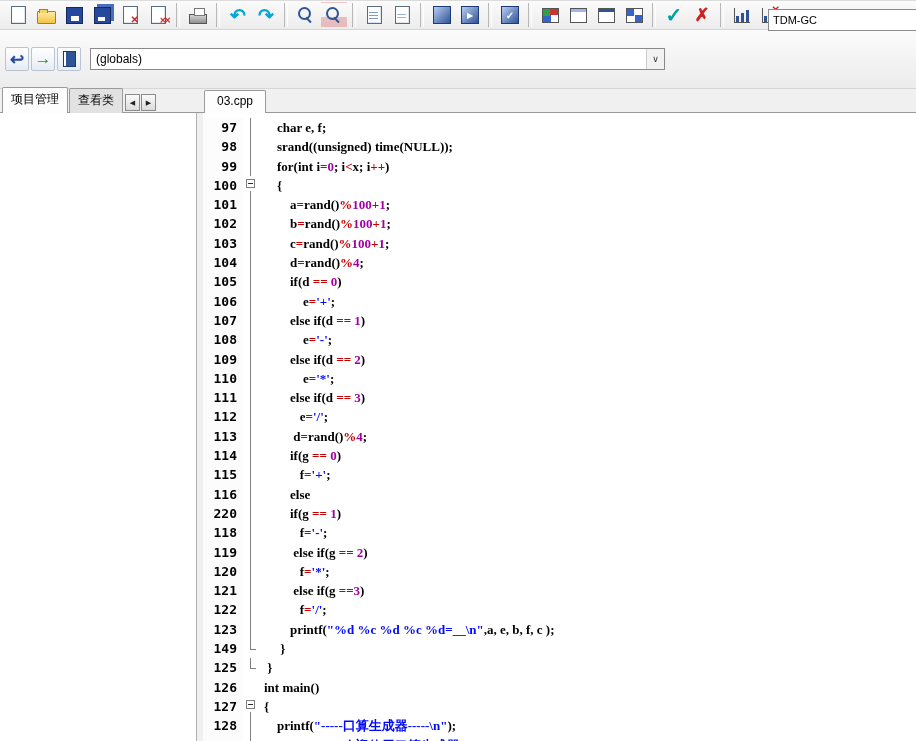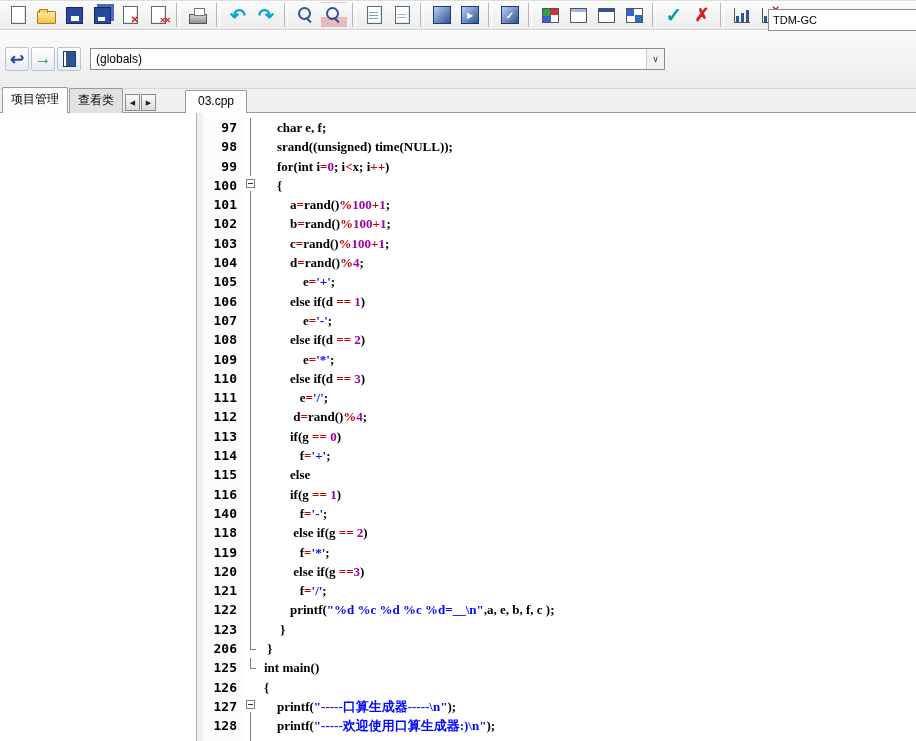--- a/index.html
+++ b/index.html
@@ -61,21 +61,21 @@
 
   
   .toolbar2{height:30px;background:linear-gradient(#fbfbfb,#ececec);border-bottom:1px solid #d6d6d6;display:flex;align-items:center;padding:16px 4px;}
   .toolbar2 .tbicon{width:24px;height:24px;border:1px solid #b9c4d2;background:linear-gradient(#ffffff,#e7ecf3);border-radius:2px;}
   .globals-combo{margin-left:8px;width:573px;height:20px;background:#fff;border:1px solid #8a8a8a;display:flex;align-items:center;font-size:12px;}
   .globals-combo .txt{padding-left:5px;color:#000;}
   .globals-combo .gc-btn{margin-left:auto;width:17px;height:100%;display:flex;align-items:center;justify-content:center;font-size:9px;color:#333;background:#f2f2f2;border-left:1px solid #ccc;}
 
   
   .tabrow{height:23px;display:flex;align-items:flex-end;border-bottom:1px solid #9a9a9a;background:#f0f0f0;}
-  .left-zone{width:184px;display:flex;align-items:flex-end;padding-left:2px;box-sizing:border-box;}
+  .left-zone{width:203px;display:flex;align-items:flex-end;padding-left:2px;box-sizing:border-box;}
   .ltab{font-size:12px;padding:3px 8px 4px;border:1px solid #9a9a9a;border-bottom:none;border-radius:2px 2px 0 0;background:#e2e2e2;margin-right:1px;margin-bottom:-1px;color:#000;}
   .ltab.active{background:#fdfdfd;position:relative;z-index:2;padding-bottom:5px;}
   .tab-scroll{width:15px;height:17px;margin:0 0 1px 1px;padding:0;border:1px solid #8a8a8a;background:linear-gradient(#fafafa,#dcdcdc);font-size:7px;line-height:14px;color:#222;}
   .editor-tabs{flex:1;display:flex;align-items:flex-end;padding-left:1px;}
   .etab{font-size:12px;padding:3px 12px 5px;border:1px solid #9a9a9a;border-bottom:none;border-radius:2px 2px 0 0;background:#fdfdfd;margin-bottom:-1px;position:relative;z-index:2;color:#000;}
 
   
   .main{height:713px;display:flex;background:#f0f0f0;}
   .project-panel{width:197px;background:#fff;border-right:1px solid #b0b0b0;box-sizing:border-box;}
   .splitter{width:6px;background:#f0f0f0;}
@@ -196,28 +196,28 @@
           <div class="ln">107</div>
           <div class="ln">108</div>
           <div class="ln">109</div>
           <div class="ln">110</div>
           <div class="ln">111</div>
           <div class="ln">112</div>
           <div class="ln">113</div>
           <div class="ln">114</div>
           <div class="ln">115</div>
           <div class="ln">116</div>
-          <div class="ln">140</div>
+          <div class="ln">220</div>
           <div class="ln">118</div>
           <div class="ln">119</div>
           <div class="ln">120</div>
           <div class="ln">121</div>
           <div class="ln">122</div>
           <div class="ln">123</div>
-          <div class="ln">206</div>
+          <div class="ln">149</div>
           <div class="ln">125</div>
           <div class="ln">126</div>
           <div class="ln">127</div>
           <div class="ln">128</div>
           <div class="ln">129</div>
         </div>
       <div class="foldcol" id="foldcol">
           <div class="fm fm-line"></div>
           <div class="fm fm-line"></div>
           <div class="fm fm-line"></div>
@@ -254,20 +254,21 @@
         </div>
       <div class="codecol" id="codecol">
           <div class="cl"><span>    </span><span class="tok-kw">char</span><span> e, f;</span></div>
           <div class="cl"><span>    srand((</span><span class="tok-kw">unsigned</span><span>) time(NULL));</span></div>
           <div class="cl"><span>    </span><span class="tok-kw">for</span><span>(</span><span class="tok-kw">int</span><span> i</span><span class="tok-op">=</span><span class="tok-num">0</span><span>; i</span><span class="tok-op">&lt;</span><span>x; i</span><span class="tok-op">++</span><span>)</span></div>
           <div class="cl"><span>    {</span></div>
           <div class="cl"><span>        a</span><span class="tok-op">=</span><span>rand()</span><span class="tok-op">%</span><span class="tok-num">100</span><span class="tok-op">+</span><span class="tok-num">1</span><span>;</span></div>
           <div class="cl"><span>        b</span><span class="tok-op">=</span><span>rand()</span><span class="tok-op">%</span><span class="tok-num">100</span><span class="tok-op">+</span><span class="tok-num">1</span><span>;</span></div>
           <div class="cl"><span>        c</span><span class="tok-op">=</span><span>rand()</span><span class="tok-op">%</span><span class="tok-num">100</span><span class="tok-op">+</span><span class="tok-num">1</span><span>;</span></div>
           <div class="cl"><span>        d</span><span class="tok-op">=</span><span>rand()</span><span class="tok-op">%</span><span class="tok-num">4</span><span>;</span></div>
+          <div class="cl"><span>        </span><span class="tok-kw">if</span><span>(d </span><span class="tok-op">==</span><span> </span><span class="tok-num">0</span><span>)</span></div>
           <div class="cl"><span>            e</span><span class="tok-op">=</span><span class="tok-str">'+'</span><span>;</span></div>
           <div class="cl"><span>        </span><span class="tok-kw">else if</span><span>(d </span><span class="tok-op">==</span><span> </span><span class="tok-num">1</span><span>)</span></div>
           <div class="cl"><span>            e</span><span class="tok-op">=</span><span class="tok-str">'-'</span><span>;</span></div>
           <div class="cl"><span>        </span><span class="tok-kw">else if</span><span>(d </span><span class="tok-op">==</span><span> </span><span class="tok-num">2</span><span>)</span></div>
           <div class="cl"><span>            e</span><span class="tok-op">=</span><span class="tok-str">'*'</span><span>;</span></div>
           <div class="cl"><span>        </span><span class="tok-kw">else if</span><span>(d </span><span class="tok-op">==</span><span> </span><span class="tok-num">3</span><span>)</span></div>
           <div class="cl"><span>           e</span><span class="tok-op">=</span><span class="tok-str">'/'</span><span>;</span></div>
           <div class="cl"><span>         d</span><span class="tok-op">=</span><span>rand()</span><span class="tok-op">%</span><span class="tok-num">4</span><span>;</span></div>
           <div class="cl"><span>        </span><span class="tok-kw">if</span><span>(g </span><span class="tok-op">==</span><span> </span><span class="tok-num">0</span><span>)</span></div>
           <div class="cl"><span>           f</span><span class="tok-op">=</span><span class="tok-str">'+'</span><span>;</span></div>

